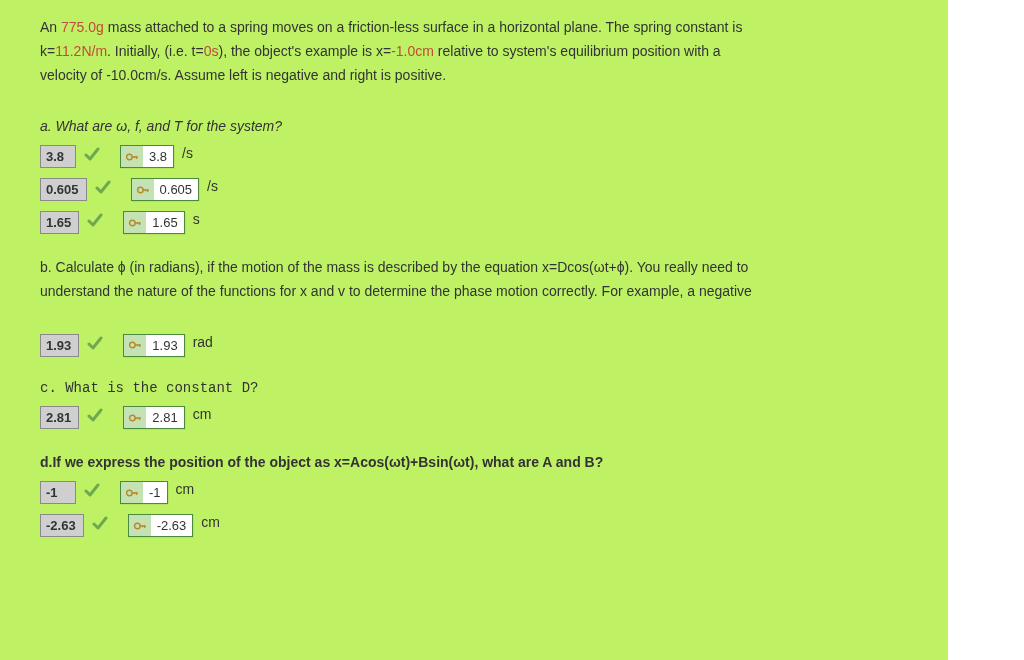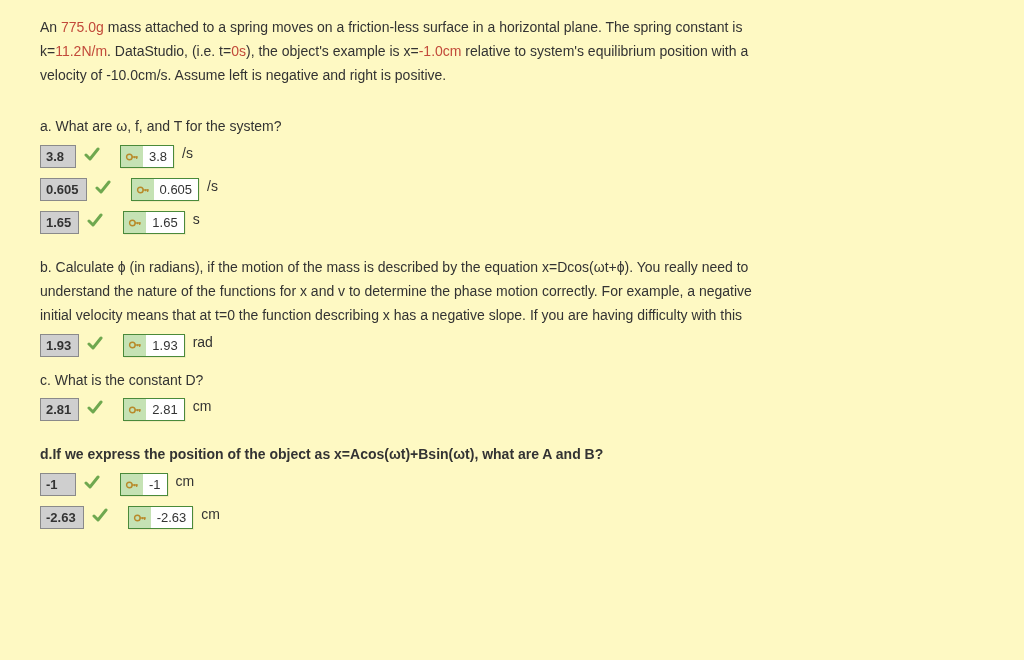--- a/index.html
+++ b/index.html
@@ -4,25 +4,25 @@
 <style>
   body {
     margin: 0;
     padding: 0;
     font-family: Verdana, Geneva, sans-serif;
     font-size: 14px;
     color: #333;
     background: #fff;
   }
   .page {
-    width: 1024px;
+    width: 948px;
     height: 660px;
     box-sizing: border-box;
     padding: 16px 40px 20px 40px;
-    background: #fef9c3;
+    background: #bef264;
     position: relative;
   }
   .problem-text {
     line-height: 1.7;
     margin-bottom: 28px;
   }
   .var { color: #c24a3a; }
   .question {
     line-height: 1.7;
   }
@@ -66,34 +66,34 @@
   .key-val {
     padding: 3px 6px;
     font-size: 13px;
     color: #333;
     background: #fff;
   }
   .unit {
     font-size: 14px;
     padding-left: 2px;
   }
-  .sub-c { margin-top: 12px; }
+  .sub-c { margin-top: 20px; font-family: Liberation Mono, monospace; }
   .sub-d { margin-top: 22px; font-weight: bold; }
-  .section-a { margin-top: 16px; }
+  .section-a { margin-top: 16px; font-style: italic; }
   .section-b { margin-top: 22px; }
   svg { display: block; }
 </style>
 </head>
 <body>
 
 <div class="page">
 
   <div class="problem-text">
     <span>An </span><span class="var">775.0g</span><span> mass attached to a spring moves on a friction-less surface in a horizontal plane. The spring constant is</span><br>
-    <span>k=</span><span class="var">11.2N/m</span><span>. DataStudio, (i.e. t=</span><span class="var">0s</span><span>), the object's example is x=</span><span class="var">-1.0cm</span><span> relative to system's equilibrium position with a</span><br>
+    <span>k=</span><span class="var">11.2N/m</span><span>. Initially, (i.e. t=</span><span class="var">0s</span><span>), the object's example is x=</span><span class="var">-1.0cm</span><span> relative to system's equilibrium position with a</span><br>
     <span>velocity of -10.0cm/s. Assume left is negative and right is positive.</span>
   </div>
 
   <div class="question section-a">a. What are ω, f, and T for the system?</div>
   <div id="a-rows">
       <div class="answer-row">
         <span class="input-box">3.8</span>
         <span class="check">
           <svg width="16" height="14" viewBox="0 0 16 14">
             <path d="M2 8 L6 12 L14 2" stroke="#6fa84f" stroke-width="3" fill="none" stroke-linecap="round" stroke-linejoin="round"></path>
@@ -153,21 +153,21 @@
           </span>
           <span class="key-val">1.65</span>
         </span>
         <span class="unit">s</span>
       </div>
     </div>
 
   <div class="question section-b">
     <span>b. Calculate </span><span>ϕ</span><span> (in radians), if the motion of the mass is described by the equation x=Dcos(ωt+</span><span>ϕ</span><span>). You really need to</span><br>
     <span>understand the nature of the functions for x and v to determine the phase motion correctly. For example, a negative</span><br>
-    <span>initial velocity means that at t=0 the function describing x has a negative slope. If you are having difficulty with this</span><br>
+    <br>
   </div>
   <div id="b-row">
       <div class="answer-row">
         <span class="input-box">1.93</span>
         <span class="check">
           <svg width="16" height="14" viewBox="0 0 16 14">
             <path d="M2 8 L6 12 L14 2" stroke="#6fa84f" stroke-width="3" fill="none" stroke-linecap="round" stroke-linejoin="round"></path>
           </svg>
         </span>
         <span style="width: 6px;"></span>

